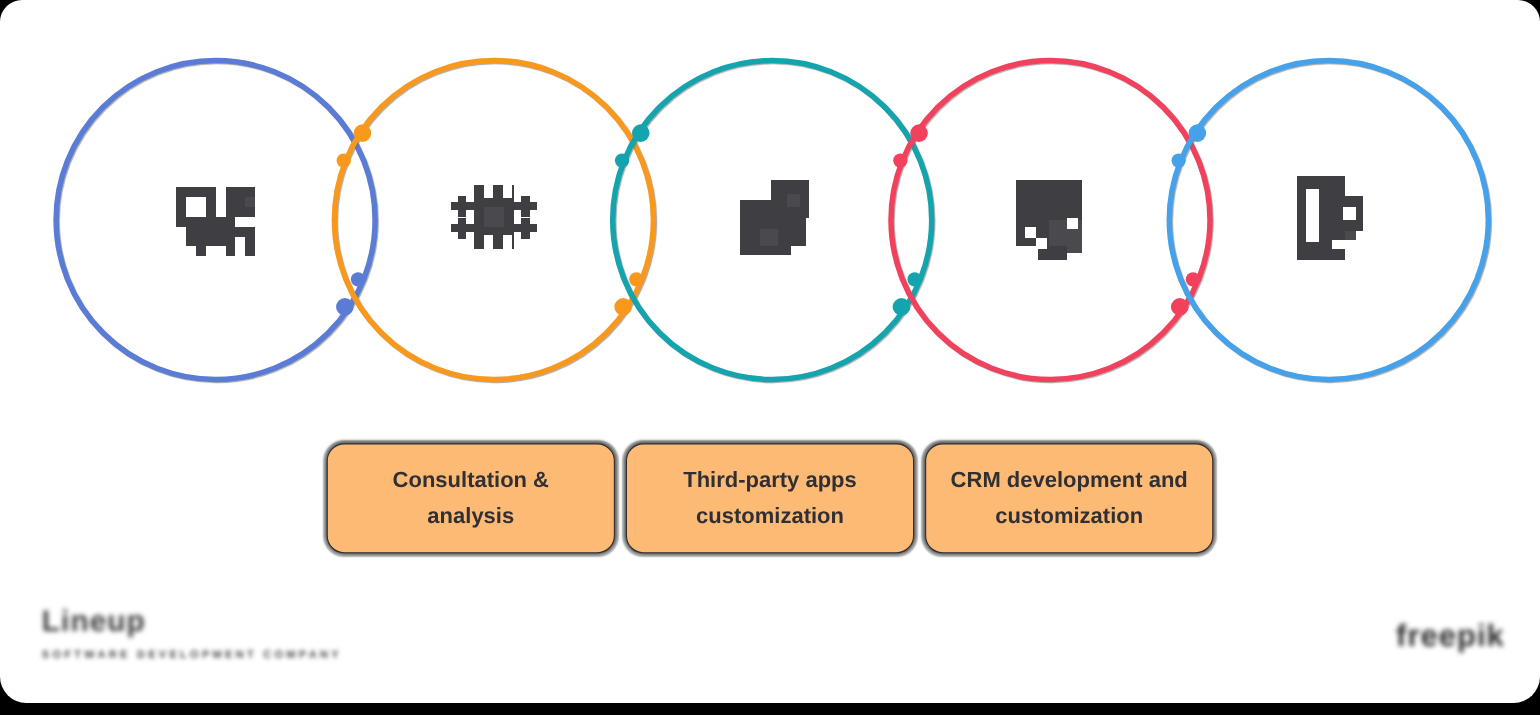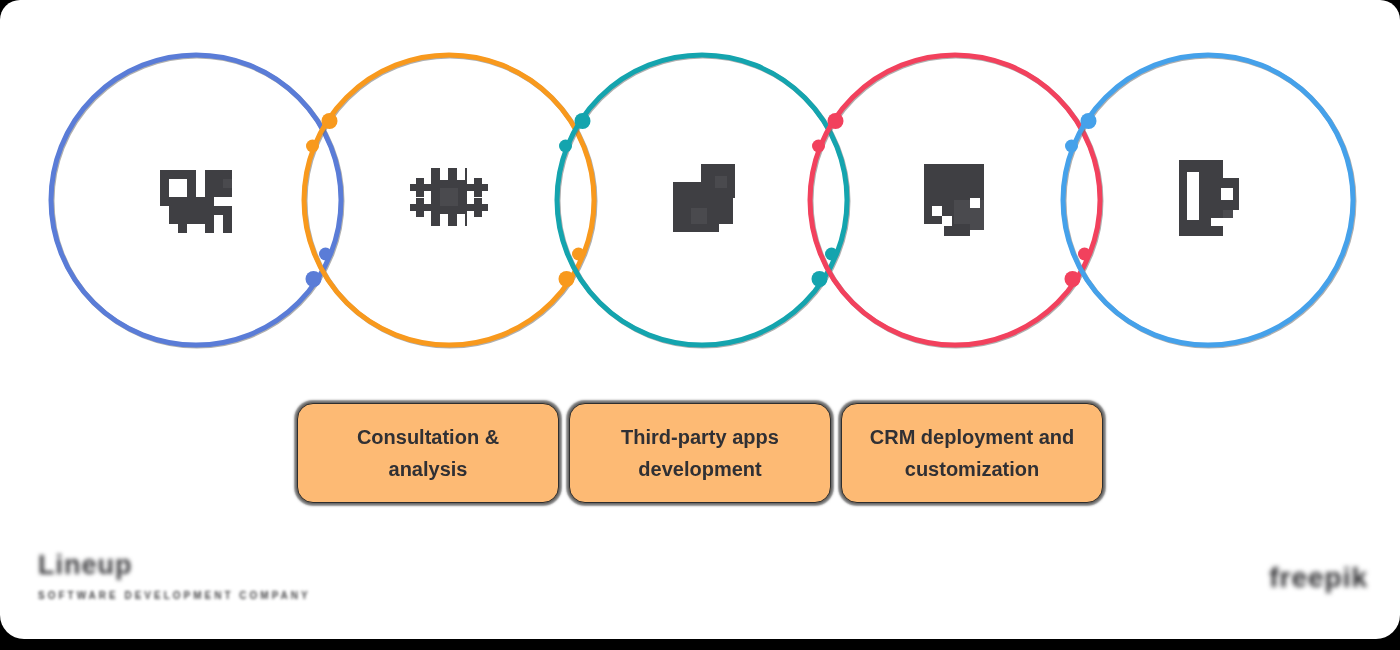--- a/index.html
+++ b/index.html
@@ -116,24 +116,24 @@
       <rect x="48" y="66" width="20" height="8" fill="#ffffff"></rect>
       <rect x="60" y="58" width="10" height="8" fill="#4A4A4E"></rect>
     </g>
   </svg>
 
   <div class="cards-row">
     <div class="card">
       <span class="label">Consultation &amp; analysis</span>
     </div>
     <div class="card">
-      <span class="label">Third-party apps development</span>
+      <span class="label">Third-party apps customization</span>
     </div>
     <div class="card">
-      <span class="label">CRM deployment and customization</span>
+      <span class="label">CRM development and customization</span>
     </div>
   </div>
 
   <div class="footer-logo">
     <div class="logo-text">Lineup</div>
     <div class="logo-tagline">software development company</div>
   </div>
   <div class="watermark">freepik</div>
 
 </div>

